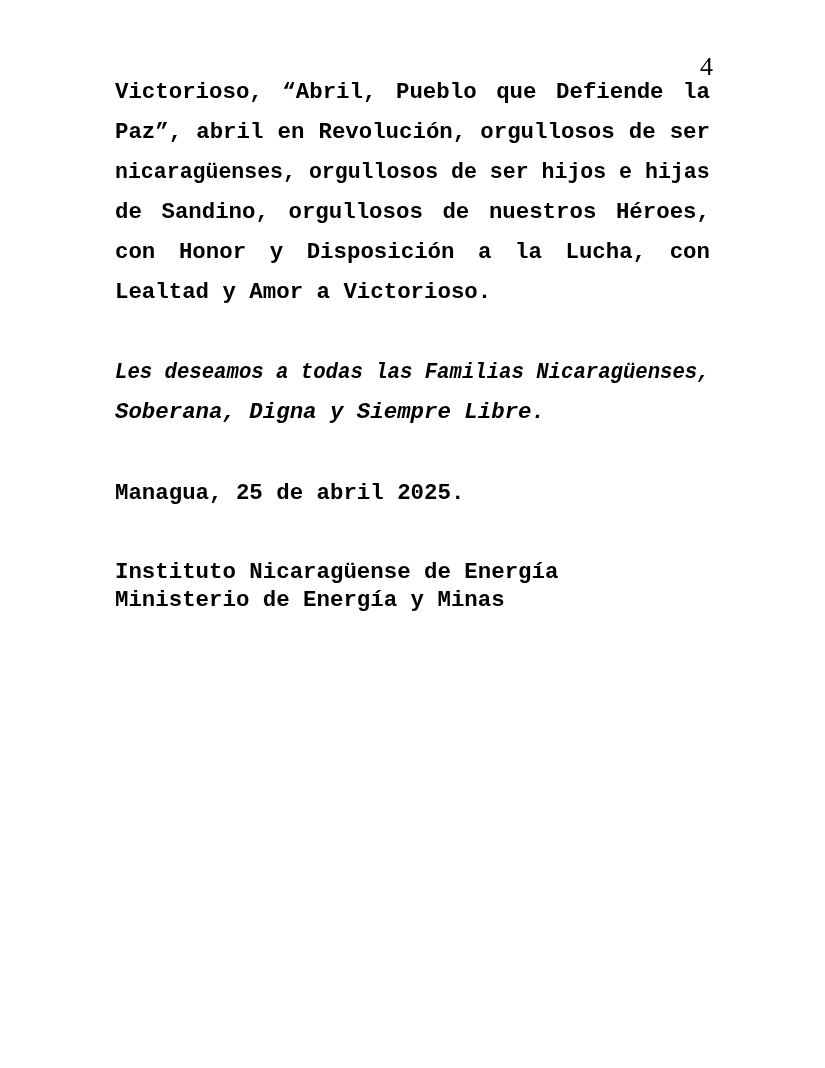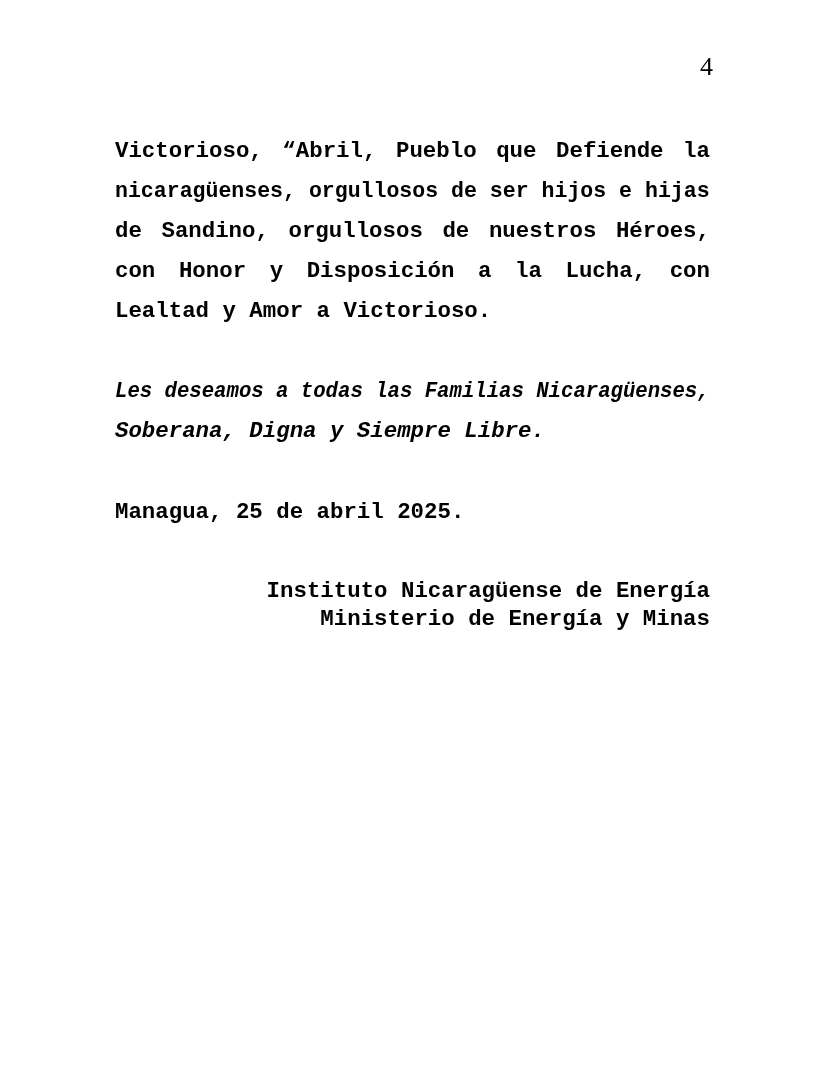--- a/index.html
+++ b/index.html
@@ -23,30 +23,30 @@
     right: 112px;
     font-family: "Liberation Serif", "DejaVu Serif", serif;
     font-weight: 400;
     font-size: 26px;
     line-height: 1;
     color: #000000;
   }
   .content {
     position: absolute;
     left: 115px;
-    top: 12px;
+    top: 0;
     width: 595px;
-    padding-top: 119px;
+    padding-top: 72px;
   }
   .para {
     margin: 0;
   }
   .para.p2 { margin-top: 40px; font-style: italic; }
   .para.p3 { margin-top: 41px; }
-  .para.p4 { margin-top: 46px; text-align: right; }
+  .para.p4 { margin-top: 46px; }
   .line {
     height: 40px;
     line-height: 40px;
     font-size: 22.4px;
     letter-spacing: 0;
   }
   .para.p4 .line {
     height: 27.5px;
     line-height: 27.5px;
   }
@@ -70,20 +70,21 @@
 <body>
 
 <div class="page">
 
   <div class="page-number">4</div>
 
   <div class="content">
 
     <div class="para p1">
       <div class="line just">Victorioso, “Abril, Pueblo que Defiende la</div>
+      <div class="line just">Paz”, abril en Revolución, orgullosos de ser</div>
       <div class="line"><span class="fit f46">nicaragüenses, orgullosos de ser hijos e hijas</span></div>
       <div class="line just">de Sandino, orgullosos de nuestros Héroes,</div>
       <div class="line just">con Honor y Disposición a la Lucha, con</div>
       <div class="line">Lealtad y Amor a Victorioso.</div>
     </div>
 
     <div class="para p2">
       <div class="line"><span class="fit f48">Les deseamos a todas las Familias Nicaragüenses,</span></div>
       <div class="line">Soberana, Digna y Siempre Libre.</div>
     </div>

